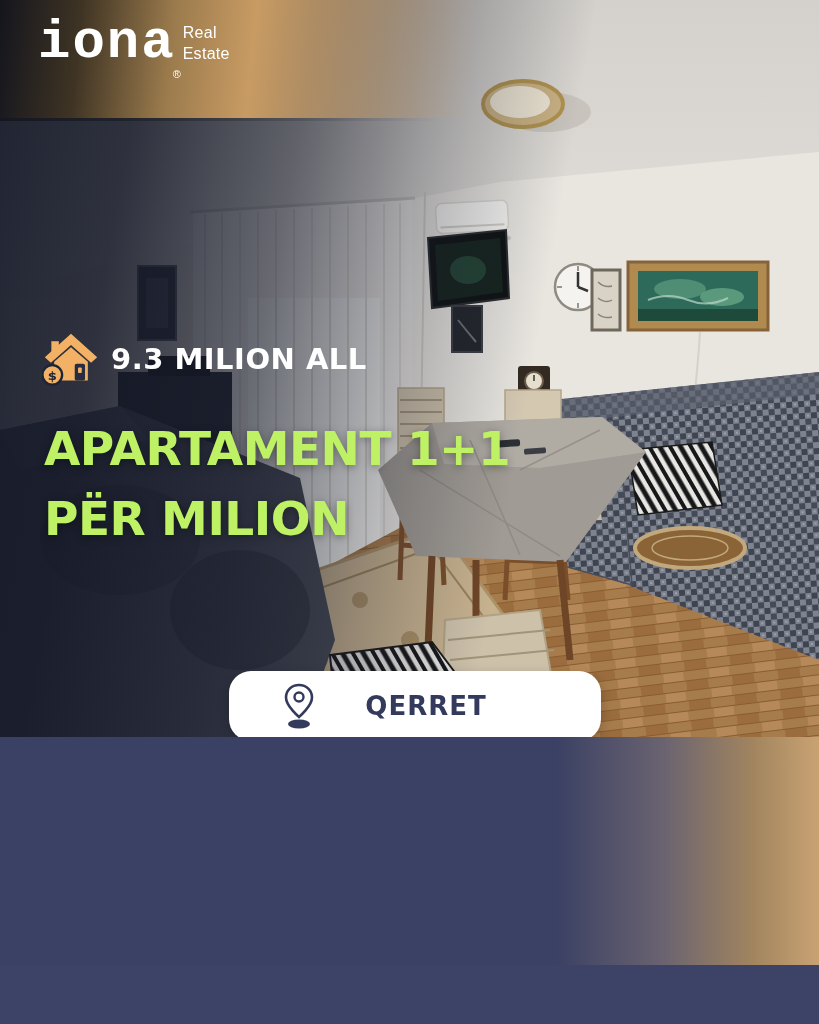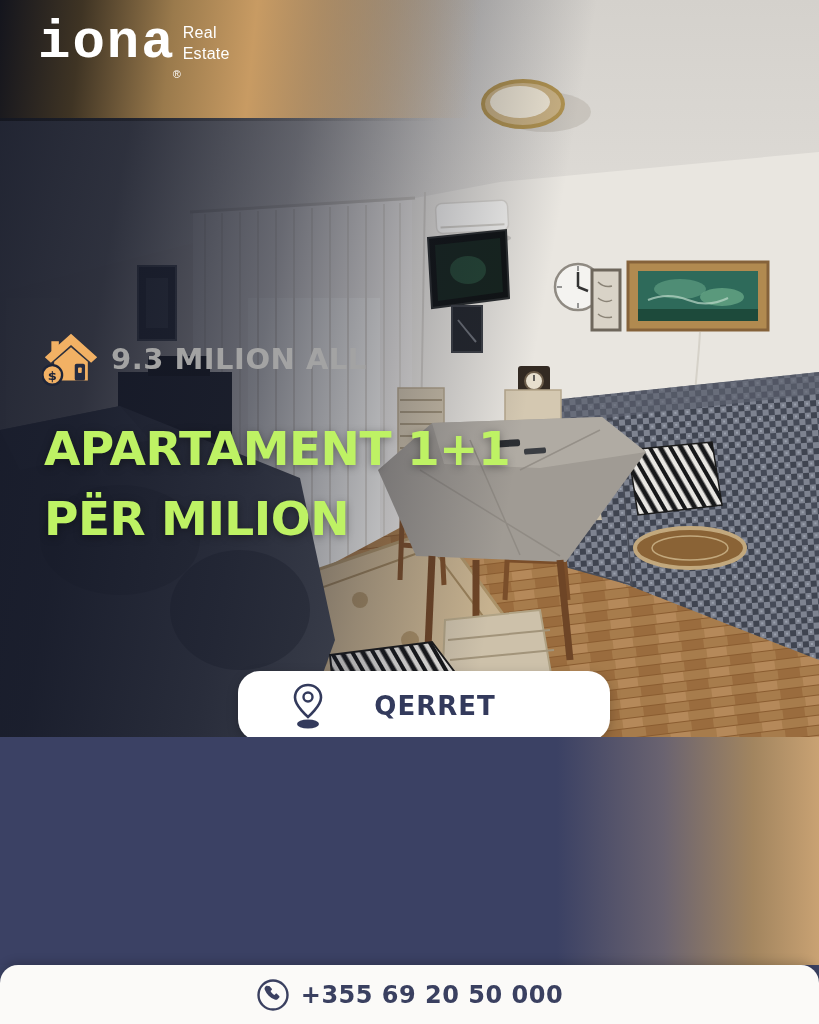--- a/index.html
+++ b/index.html
@@ -33,31 +33,31 @@
     font-family:Liberation Mono, monospace;font-weight:bold;font-size:54px;line-height:62px;
     letter-spacing:2px;margin-top:-4px;
   }
   .logo-rest{position:relative;margin-left:7px;margin-top:6px;padding-bottom:12px;}
   .tagline{font-size:16px;line-height:21px;font-weight:400;letter-spacing:0.3px;}
   .reg-mark{position:absolute;left:-10px;bottom:-4px;font-size:11px;}
   
   .price-row{position:absolute;left:42px;top:332px;display:flex;align-items:center;gap:11px;}
   .price-text{
     font-family:"DejaVu Sans",sans-serif;font-weight:bold;font-size:29px;
-    color:#a3a3a3;letter-spacing:0.5px;white-space:nowrap;
+    color:#ffffff;letter-spacing:0.5px;white-space:nowrap;
   }
   
   .title{
     position:absolute;left:44px;top:414px;color:#bef264;
     font-family:"DejaVu Sans",sans-serif;font-weight:bold;font-size:47px;line-height:70px;
     letter-spacing:-0.5px;text-shadow:0 2px 8px rgba(0,0,0,0.35);white-space:nowrap;
   }
   
   .location-pill{
-    position:absolute;left:238px;top:671px;width:372px;height:70px;
+    position:absolute;left:229px;top:671px;width:372px;height:70px;
     background:#ffffff;border-radius:22px;display:flex;align-items:center;
     box-shadow:0 4px 12px rgba(0,0,0,0.22);z-index:2;justify-content:center;
   }
   .location-pill .pin-wrap{margin-left:52px;display:flex;}
   .location-text{
     flex:1;text-align:center;padding-right:66px;
     font-family:"DejaVu Sans",sans-serif;font-weight:bold;font-size:26px;
     color:#333a5c;letter-spacing:1px;
   }
   
@@ -297,23 +297,14 @@
     
 
     
 
     
 
     
 
   </div>
 
-  <div class="phone-bar">
-    <span class="icon">
-      <svg width="34" height="34" viewBox="0 0 34 34">
-        <circle cx="17" cy="17" r="14.5" fill="none" stroke="#3a4060" stroke-width="2.4"></circle>
-        <path transform="translate(6,6) scale(0.9)" fill="#3a4060" d="M6.6 2.6c.5-.5 1.3-.5 1.8 0l2.3 2.3c.5.5.5 1.3 0 1.8L9.5 7.9c.9 1.9 2.4 3.4 4.3 4.3l1.2-1.2c.5-.5 1.3-.5 1.8 0l2.3 2.3c.5.5.5 1.3 0 1.8l-1.5 1.5c-.9.9-2.3 1.2-3.5.7-5-2-9-6-11-11-.5-1.2-.2-2.6.7-3.5l1.8-1.2z"></path>
-      </svg>
-    </span>
-    <span class="phone-number">+355 69 20 50 000</span>
-  </div>
 
 </div>
 
 </body></html>

